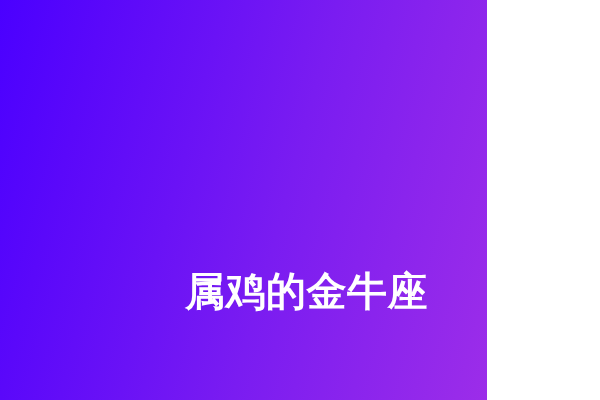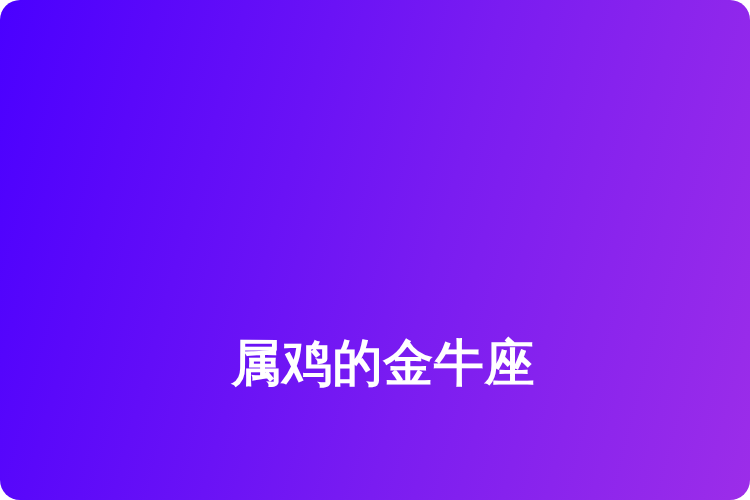--- a/index.html
+++ b/index.html
@@ -42,20 +42,20 @@
     white-space: pre-wrap;
   }
 
   .headline-line {
     display: block;
   }
 </style>
 </head>
 <body>
 
-<div class="banner" style="width: 600px; height: 400px; border-radius: 16px;">
+<div class="banner" style="width: 487px; height: 400px;">
 
   <div class="headline" style="color: rgb(255, 255, 255); font-size: 40px; line-height: 58px; text-align: left;">
     <span class="headline-line">属鸡的金牛座</span>
     
   </div>
 
 </div>
 
 </body></html>

